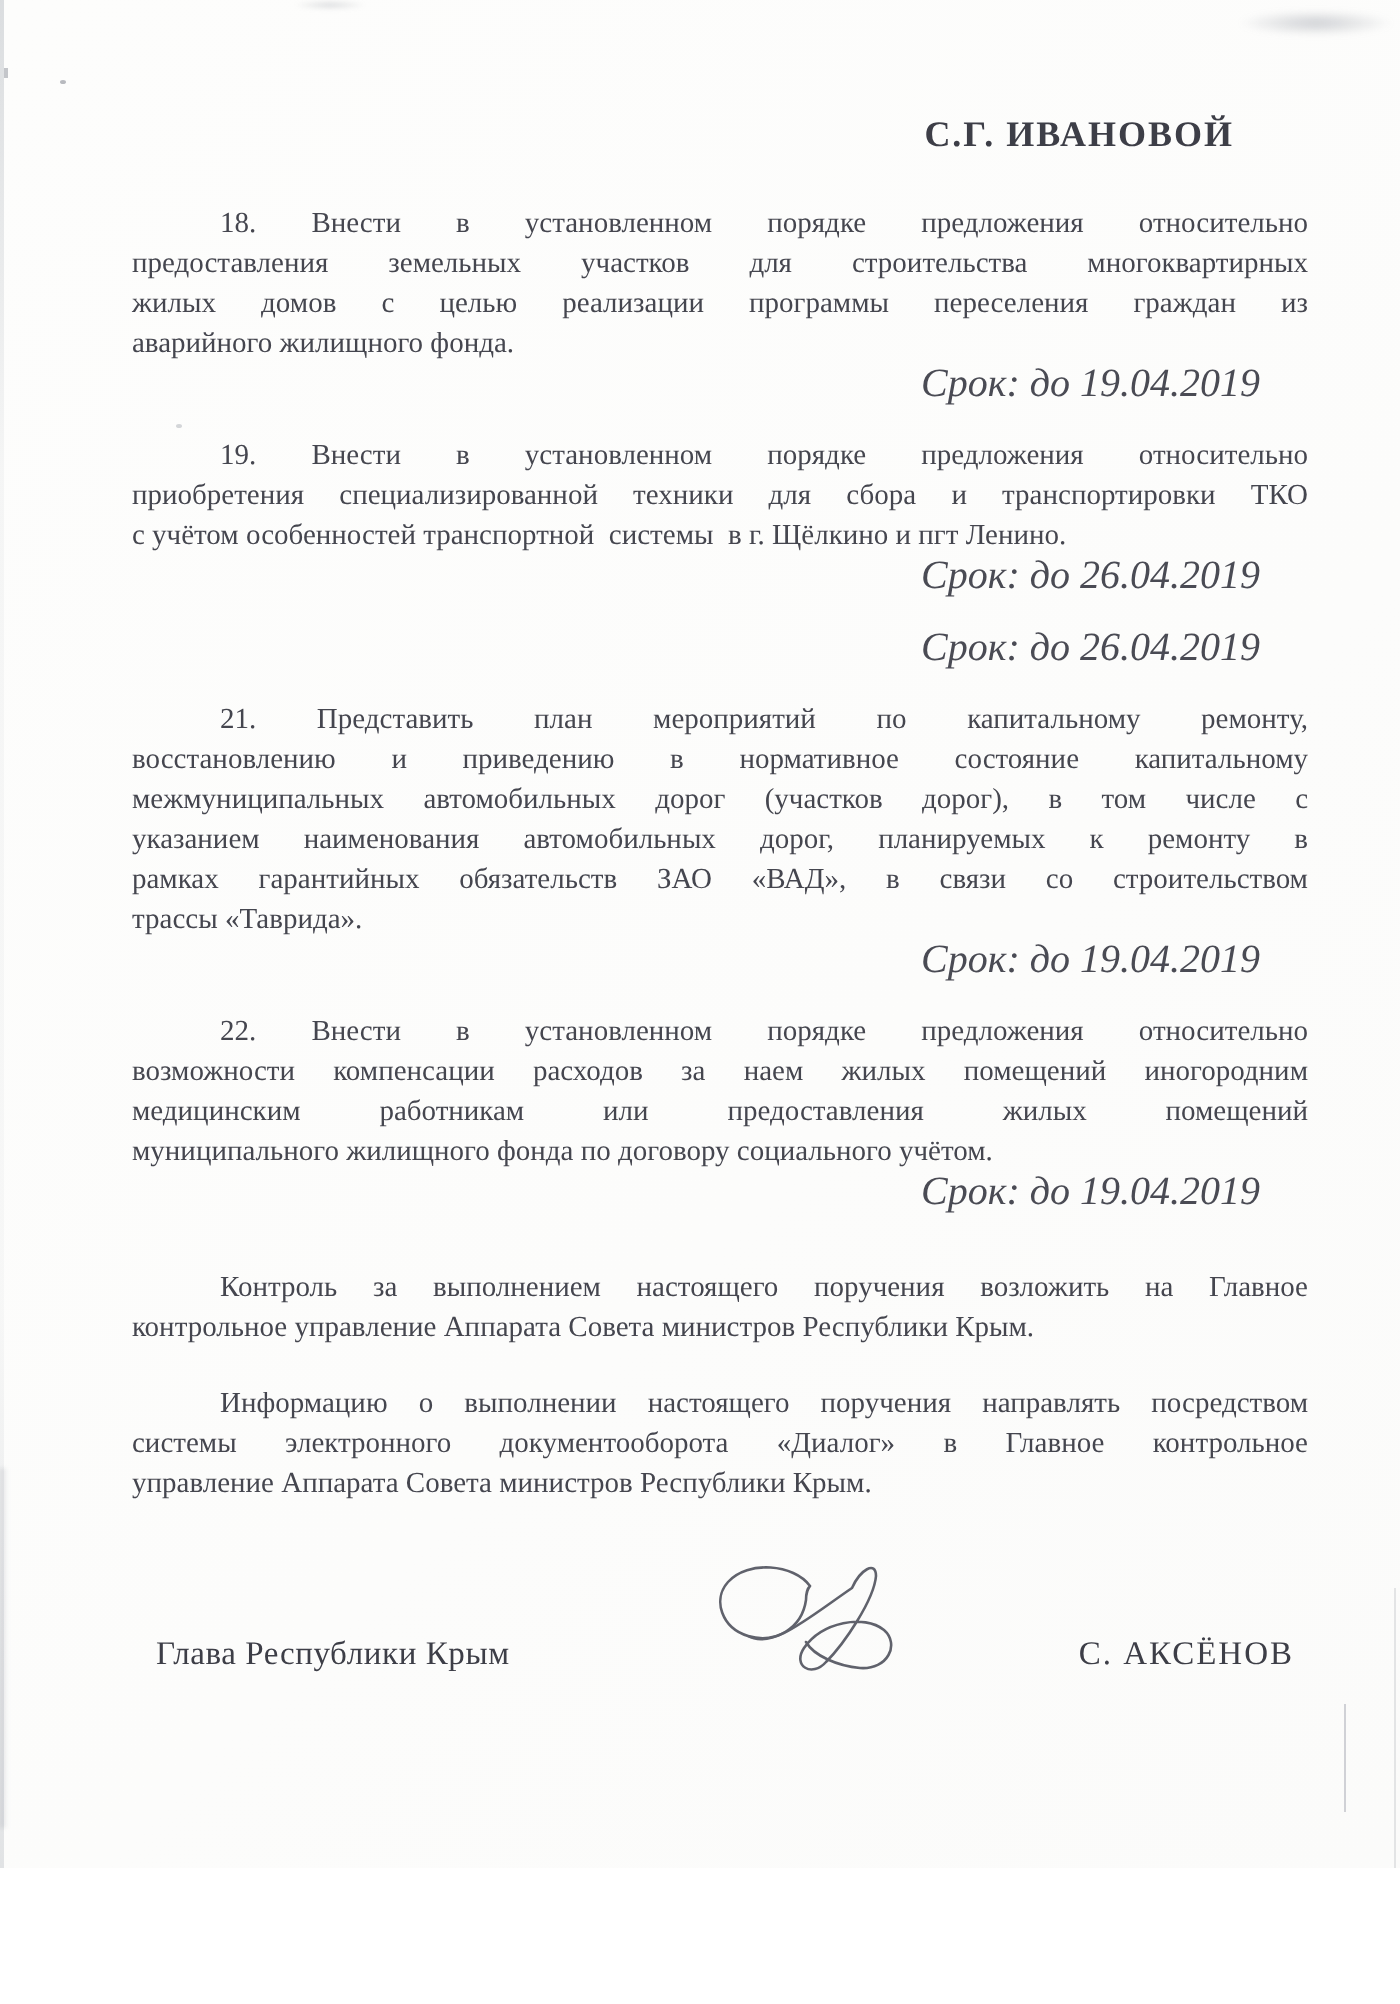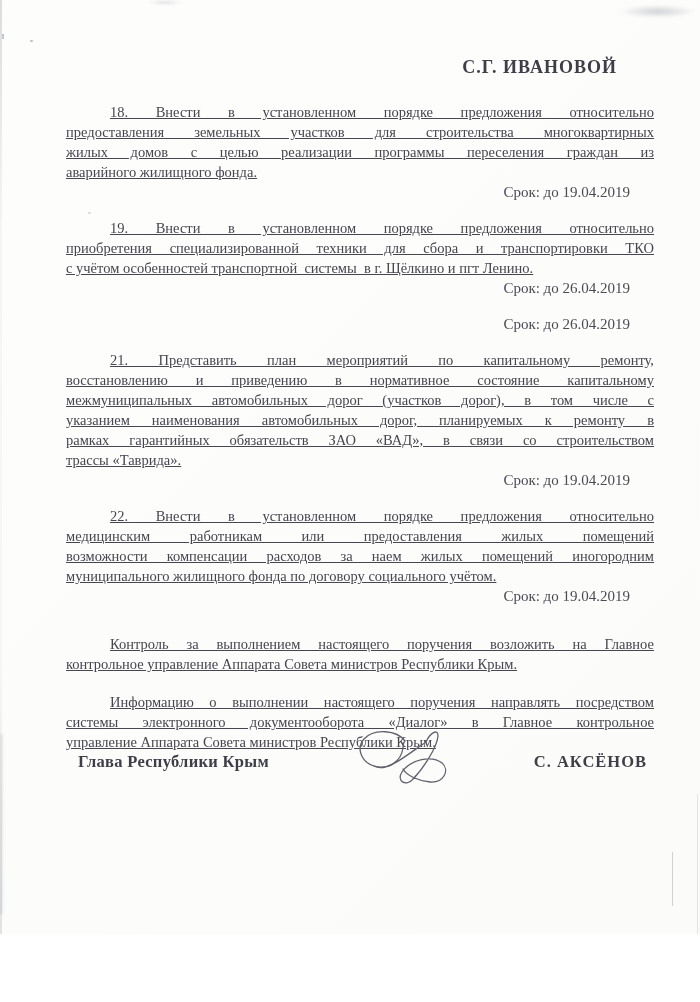--- a/index.html
+++ b/index.html
@@ -29,40 +29,41 @@
     color: #3d3e47;
   }
   .item { margin-top: 16px; }
   .item.first-item { margin-top: 24px; }
   .para { font-size: 14.5px; line-height: 20px; }
   .para .line {
     text-align: justify;
     text-align-last: justify;
     text-justify: inter-word;
     white-space: pre-wrap;
-    text-decoration: underline;
   }
   .para .line.first { text-indent: 44px; }
   .para .line.last { text-align: center; text-align-last: left; }
   .deadline {
-    font-size: 15px;
+    font-size: 20px;
     line-height: 20px;
+    font-style: italic;
     text-align: right;
     padding-right: 24px;
     color: #4a4b54;
   }
   .closing.c1 { margin-top: 28px; }
   .closing.c2 { margin-top: 18px; }
   .sig-row {
     position: relative;
+    margin-top: 52px;
     height: 46px;
     display: flex;
     justify-content: space-between;
-    align-items: flex-start;
-    font-weight: bold;
+    align-items: center;
+    font-weight: normal;
     font-size: 16.5px;
     line-height: 20px;
     color: #3d3e47;
   }
   .sig-pos { padding-left: 12px; letter-spacing: 0.3px; }
   .sig-name { padding-right: 7px; letter-spacing: 1px; }
   .sig {
     position: absolute;
     left: 290px;
     top: -26px;
@@ -148,22 +149,22 @@
           <div class="line">указанием наименования автомобильных дорог, планируемых к ремонту в</div>
           <div class="line">рамках гарантийных обязательств ЗАО «ВАД», в связи со строительством</div>
           <div class="line last">трассы «Таврида».</div>
         </div>
       <div class="deadline">Срок: до 19.04.2019</div>
     </div>
 
     <div class="item">
       <div class="para">
           <div class="line first">22. Внести в установленном порядке предложения относительно</div>
+          <div class="line">возможности компенсации расходов за наем жилых помещений иногородним</div>
           <div class="line">медицинским работникам или предоставления жилых помещений</div>
-          <div class="line">возможности компенсации расходов за наем жилых помещений иногородним</div>
           <div class="line last">муниципального жилищного фонда по договору социального учётом.</div>
         </div>
       <div class="deadline">Срок: до 19.04.2019</div>
     </div>
 
     <div class="para closing c1">
         <div class="line first">Контроль за выполнением настоящего поручения возложить на Главное</div>
         <div class="line last">контрольное управление Аппарата Совета министров Республики Крым.</div>
       </div>
     <div class="para closing c2">

